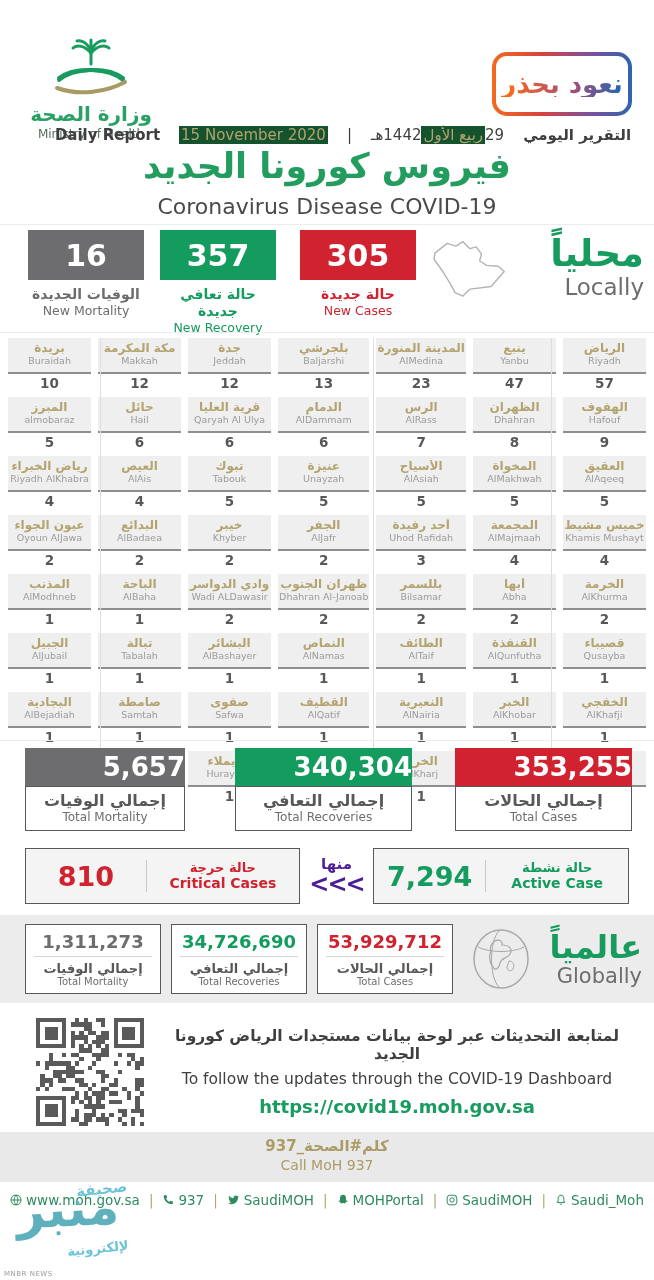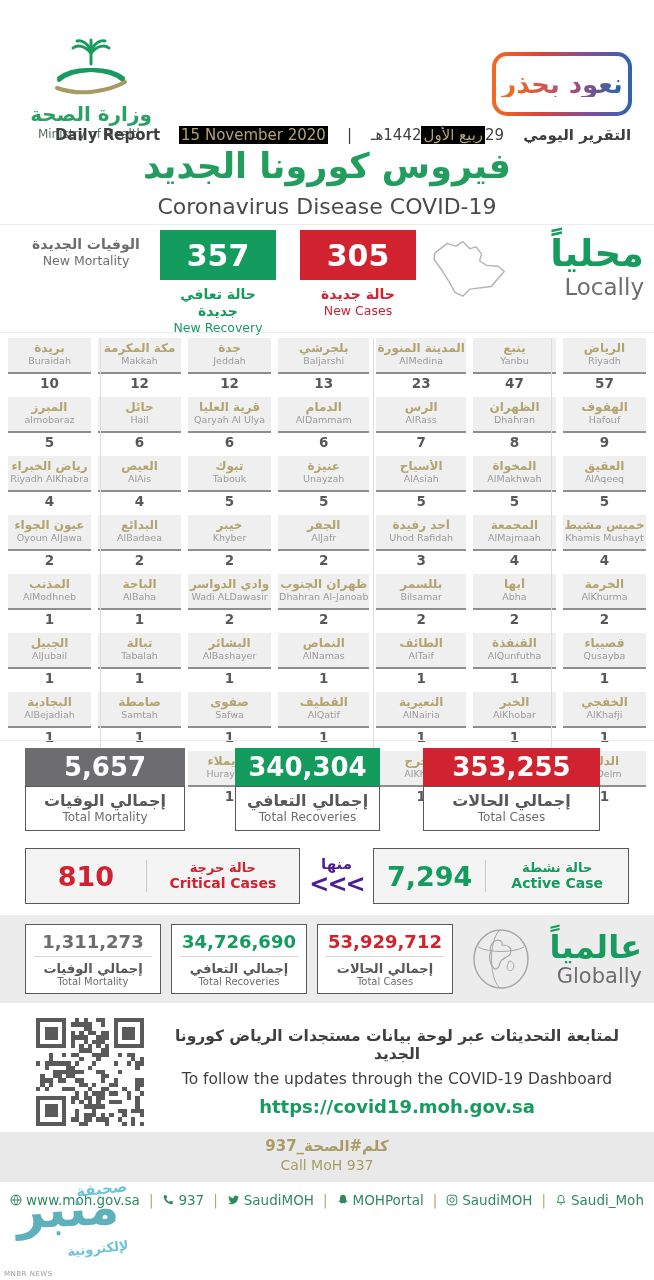--- a/index.html
+++ b/index.html
@@ -22,21 +22,21 @@
     background:linear-gradient(90deg,#f26a22 0%,#d8443c 35%,#7c4f9f 70%,#2f64ac 100%);}
   .badge-inner{background:#fff;width:100%;height:100%;border-radius:11px;
     display:flex;align-items:center;justify-content:center;}
   .badge-text{font-weight:bold;font-size:26px;line-height:1;
     background:linear-gradient(90deg,#f26a22 10%,#b14a74 55%,#2f64ac 95%);
     -webkit-background-clip:text;background-clip:text;color:transparent;}
 
   .date-line{position:absolute;top:126px;left:0;right:0;display:flex;justify-content:center;
     align-items:baseline;gap:19px;font-size:15px;color:#3f3f41;margin-left:32px;}
   .bold{font-weight:bold;}
-  .hl{background:#000000;color:#b3a36e;padding:0 2px;}
+  .hl{background:#14532d;color:#b3a36e;padding:0 2px;}
 
   .title-ar{position:absolute;top:146px;left:0;right:0;text-align:center;
     color:#239d5e;font-size:35px;font-weight:bold;}
   .title-en{position:absolute;top:194px;left:0;right:0;text-align:center;
     color:#4a4a4c;font-size:22px;}
 
   
   .local-stats{position:absolute;top:230px;left:0;right:0;height:104px;
     display:flex;align-items:flex-start;padding-left:28px;}
   .stat-card{width:116px;flex:none;}
@@ -61,22 +61,22 @@
   .city-box{background:#efefef;border-bottom:2px solid #8e8e8e;padding:2px 1px 3px;
     min-height:29px;display:flex;flex-direction:column;justify-content:center;}
   .city-ar{color:#b3a470;font-weight:bold;font-size:12px;line-height:1.15;white-space:nowrap;overflow:hidden;}
   .city-en{color:#9b9b9b;font-size:9.5px;line-height:1.15;white-space:nowrap;overflow:hidden;}
   .city-num{color:#57585a;font-size:13.5px;font-weight:bold;padding:1px 0 3px;}
   .vline{position:absolute;top:0;bottom:4px;width:1px;background:#dedede;}
 
   
   .totals{position:absolute;top:748px;left:0;right:0;display:flex;padding-left:25px;}
   .t-card{flex:none;}
-  .t-card.w1{width:160px;} .t-card.w2{width:145px;margin-left:50px;} .t-card.w3{width:177px;margin-left:43px;}
-  .t-num{color:#fff;font-weight:bold;font-size:26px;text-align:center;padding:4px 0;}
+  .t-card.w1{width:160px;} .t-card.w2{width:177px;margin-left:50px;} .t-card.w3{width:177px;margin-left:43px;}
+  .t-num{color:#fff;font-weight:bold;font-size:26px;text-align:right;padding:4px 0;}
   .t-body{border:1px solid;background:#fff;text-align:center;padding:4px 0 6px;}
   .t-ar{font-weight:bold;font-size:16px;color:#57585a;}
   .t-en{font-size:12px;color:#6d6d6f;}
 
   
   .cr-row{position:absolute;top:848px;left:0;right:0;display:flex;align-items:center;padding:0 25px;}
   .pill{height:56px;background:#f4f4f4;border:1px solid;display:flex;align-items:center;box-sizing:border-box;}
   .pill .num{font-size:27px;font-weight:bold;width:44%;text-align:center;}
   .pill .vdiv{width:1px;height:60%;background:#c9c9c9;}
   .pill .labs{width:56%;text-align:center;line-height:1.2;}
@@ -169,20 +169,21 @@
     <span class="bold">التقرير اليومي</span>
   </div>
 
   <div class="title-ar">فيروس كورونا الجديد</div>
   <div class="title-en">Coronavirus Disease COVID-19</div>
 </div>
 <div class="sep-line" style="top:224px"></div>
 
 <div class="local-stats">
   <div class="stat-card">
+    <div class="stat-num bg-gray">16</div>
     <div class="stat-ar fg-gray">الوفيات الجديدة</div>
     <div class="stat-en fg-gray">New Mortality</div>
   </div>
   <div class="stat-card m1">
     <div class="stat-num bg-green">357</div>
     <div class="stat-ar fg-green">حالة تعافي جديدة</div>
     <div class="stat-en fg-green">New Recovery Cases</div>
   </div>
   <div class="stat-card m2">
     <div class="stat-num bg-red">305</div>

